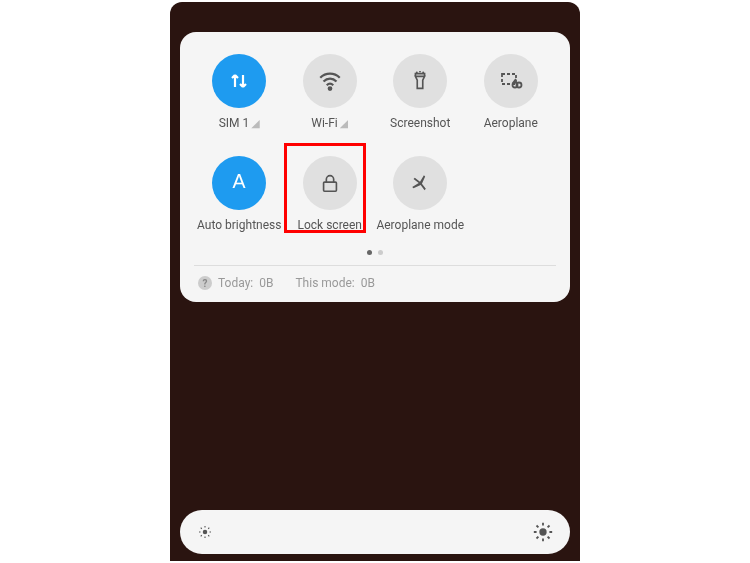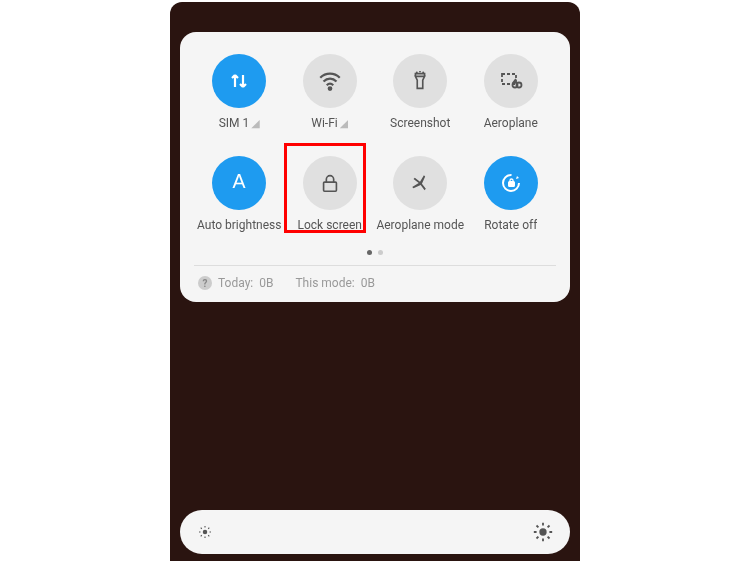--- a/index.html
+++ b/index.html
@@ -188,31 +188,20 @@
       <div class="tile">
         <div class="tile-icon">
           <svg width="22" height="22" viewBox="0 0 24 24" fill="currentColor">
               <path d="M21 12l-7-1-3-8h-2l2 8-7 1v2l7-1-2 8h2l3-8 7 1z" transform="rotate(45 12 12)"></path>
             </svg>
         </div>
         <div class="tile-label"><span>Aeroplane mode</span></div>
       </div>
 
 
-      <div class="tile">
-        <div class="tile-icon active">
-          <svg width="24" height="24" viewBox="0 0 24 24" fill="none" stroke="currentColor" stroke-width="2">
-              <circle cx="12" cy="12" r="8" stroke-dasharray="38 12"></circle>
-              <path d="M18 5l2 2-3 1" fill="currentColor" stroke="none"></path>
-              <rect x="10" y="11" width="5" height="4" rx="0.5" fill="currentColor"></rect>
-              <path d="M11 11V9.5a1.5 1.5 0 0 1 3 0V11" stroke-width="1.3"></path>
-            </svg>
-        </div>
-        <div class="tile-label"><span>Rotate off</span></div>
-      </div>
 
 
     </div>
 
     <div class="highlight-box" style="top:111px; left:104px; width:82px; height:90px;"></div>
 
     <div class="pager">
       <div class="pager-dot active"></div>
       <div class="pager-dot"></div>
     </div>

